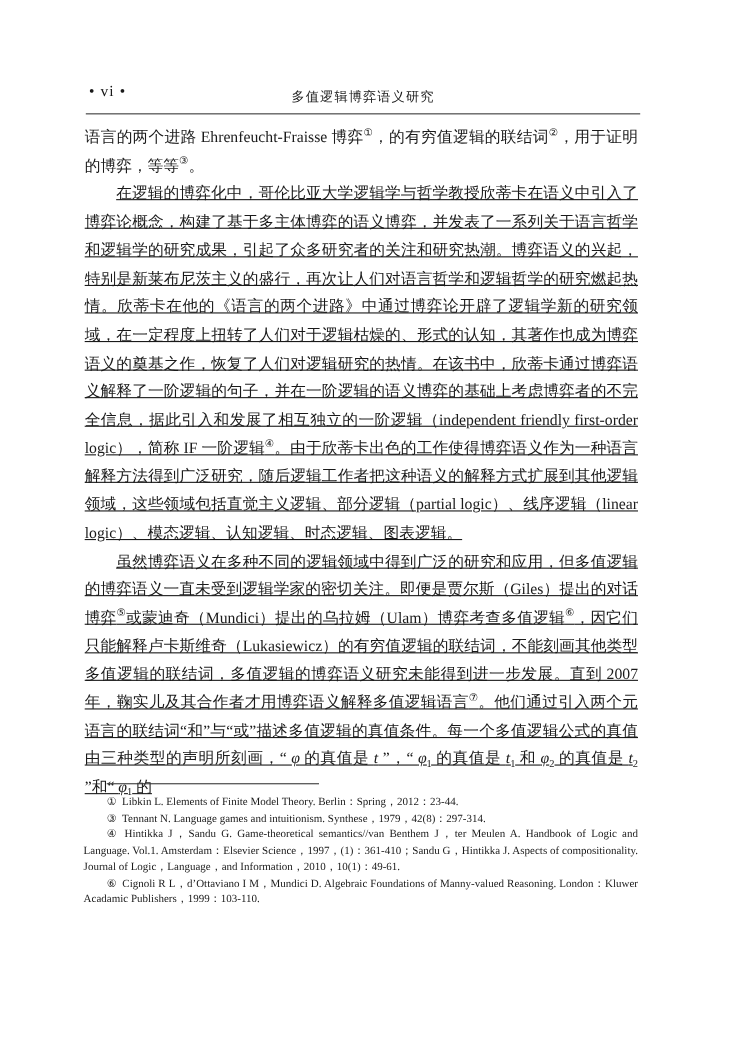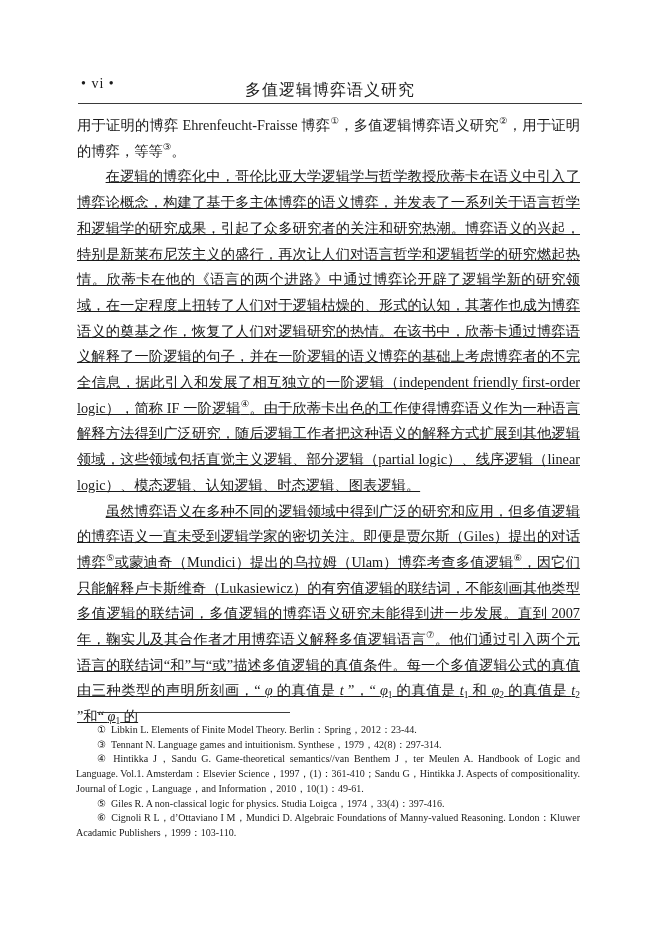--- a/index.html
+++ b/index.html
@@ -26,21 +26,21 @@
     left: 3px;
     top: 0;
     letter-spacing: 1px;
   }
   .header-title {
     position: absolute;
     left: 0;
     right: 0;
     top: 4px;
     text-align: center;
-    font-size: 16px;
+    font-size: 12px;
     letter-spacing: 1px;
   }
   .body-text {
     position: absolute;
     left: 77px;
     right: 85px;
     top: 113px;
   }
   .para {
     margin: 0;
@@ -88,29 +88,28 @@
 <body>
 
 <div class="page">
 
   <div class="header">
     <span class="page-number">• vi •</span>
     <span class="header-title">多值逻辑博弈语义研究</span>
   </div>
 
   <div class="body-text">
-      <p class="para"><span>用于证明的博弈 Ehrenfeucht-Fraisse 博弈</span><sup>①</sup><span>，多值逻辑博弈语义研究</span><sup>②</sup><span>，用于证明的博弈，等等</span><sup>③</sup><span>。</span></p>
+      <p class="para"><span>语言的两个进路 Ehrenfeucht-Fraisse 博弈</span><sup>①</sup><span>，的有穷值逻辑的联结词</span><sup>②</sup><span>，用于证明的博弈，等等</span><sup>③</sup><span>。</span></p>
       <p class="para indent"><span>在逻辑的博弈化中，哥伦比亚大学逻辑学与哲学教授欣蒂卡在语义中引入了博弈论概念，构建了基于多主体博弈的语义博弈，并发表了一系列关于语言哲学和逻辑学的研究成果，引起了众多研究者的关注和研究热潮。博弈语义的兴起，特别是新莱布尼茨主义的盛行，再次让人们对语言哲学和逻辑哲学的研究燃起热情。欣蒂卡在他的《语言的两个进路》中通过博弈论开辟了逻辑学新的研究领域，在一定程度上扭转了人们对于逻辑枯燥的、形式的认知，其著作也成为博弈语义的奠基之作，恢复了人们对逻辑研究的热情。在该书中，欣蒂卡通过博弈语义解释了一阶逻辑的句子，并在一阶逻辑的语义博弈的基础上考虑博弈者的不完全信息，据此引入和发展了相互独立的一阶逻辑（independent friendly first-order logic），简称 IF 一阶逻辑</span><sup>④</sup><span>。由于欣蒂卡出色的工作使得博弈语义作为一种语言解释方法得到广泛研究，随后逻辑工作者把这种语义的解释方式扩展到其他逻辑领域，这些领域包括直觉主义逻辑、部分逻辑（partial logic）、线序逻辑（linear logic）、模态逻辑、认知逻辑、时态逻辑、图表逻辑。</span></p>
       <p class="para indent"><span>虽然博弈语义在多种不同的逻辑领域中得到广泛的研究和应用，但多值逻辑的博弈语义一直未受到逻辑学家的密切关注。即便是贾尔斯（Giles）提出的对话博弈</span><sup>⑤</sup><span>或蒙迪奇（Mundici）提出的乌拉姆（Ulam）博弈考查多值逻辑</span><sup>⑥</sup><span>，因它们只能解释卢卡斯维奇（Lukasiewicz）的有穷值逻辑的联结词，不能刻画其他类型多值逻辑的联结词，多值逻辑的博弈语义研究未能得到进一步发展。直到 2007 年，鞠实儿及其合作者才用博弈语义解释多值逻辑语言</span><sup>⑦</sup><span>。他们通过引入两个元语言的联结词“和”与“或”描述多值逻辑的真值条件。每一个多值逻辑公式的真值由三种类型的声明所刻画，“ </span><i>φ</i><span> 的真值是 </span><i>t</i><span> ”，“ </span><i>φ</i><sub>1</sub><span> 的真值是 </span><i>t</i><sub>1</sub><span> 和 </span><i>φ</i><sub>2</sub><span> 的真值是 </span><i>t</i><sub>2</sub><span> ”和“ </span><i>φ</i><sub>1</sub><span> 的</span></p>
     </div>
 
   <div class="footnotes">
     <div class="fn-rule"></div>
     <div>
         <p class="footnote"><span>① </span><span>Libkin L. Elements of Finite Model Theory. Berlin：Spring，2012：23-44.</span></p>
         <p class="footnote"><span>③ </span><span>Tennant N. Language games and intuitionism. Synthese，1979，42(8)：297-314.</span></p>
         <p class="footnote"><span>④ </span><span>Hintikka J，Sandu G. Game-theoretical semantics//van Benthem J，ter Meulen A. Handbook of Logic and Language. Vol.1. Amsterdam：Elsevier Science，1997，(1)：361-410；Sandu G，Hintikka J. Aspects of compositionality. Journal of Logic，Language，and Information，2010，10(1)：49-61.</span></p>
-        <p class="footnote"><span>⑤ </span><span>Giles R. A non-classical logic for physics. Studia Loigca，1974，33(4)：397-416.</span></p>
         <p class="footnote"><span>⑥ </span><span>Cignoli R L，d’Ottaviano I M，Mundici D. Algebraic Foundations of Manny-valued Reasoning. London：Kluwer Acadamic Publishers，1999：103-110.</span></p>
       </div>
   </div>
 
 </div>
 
 </body></html>

